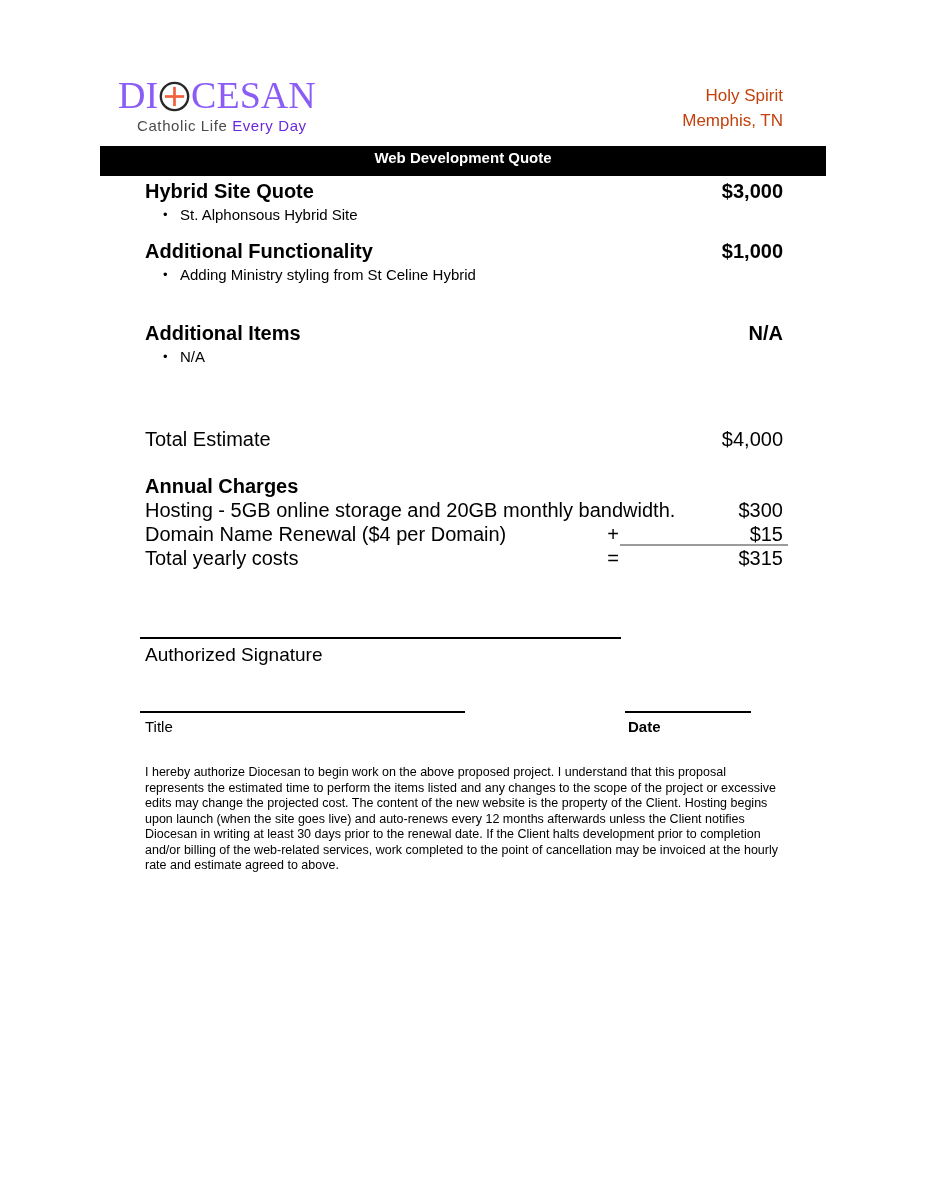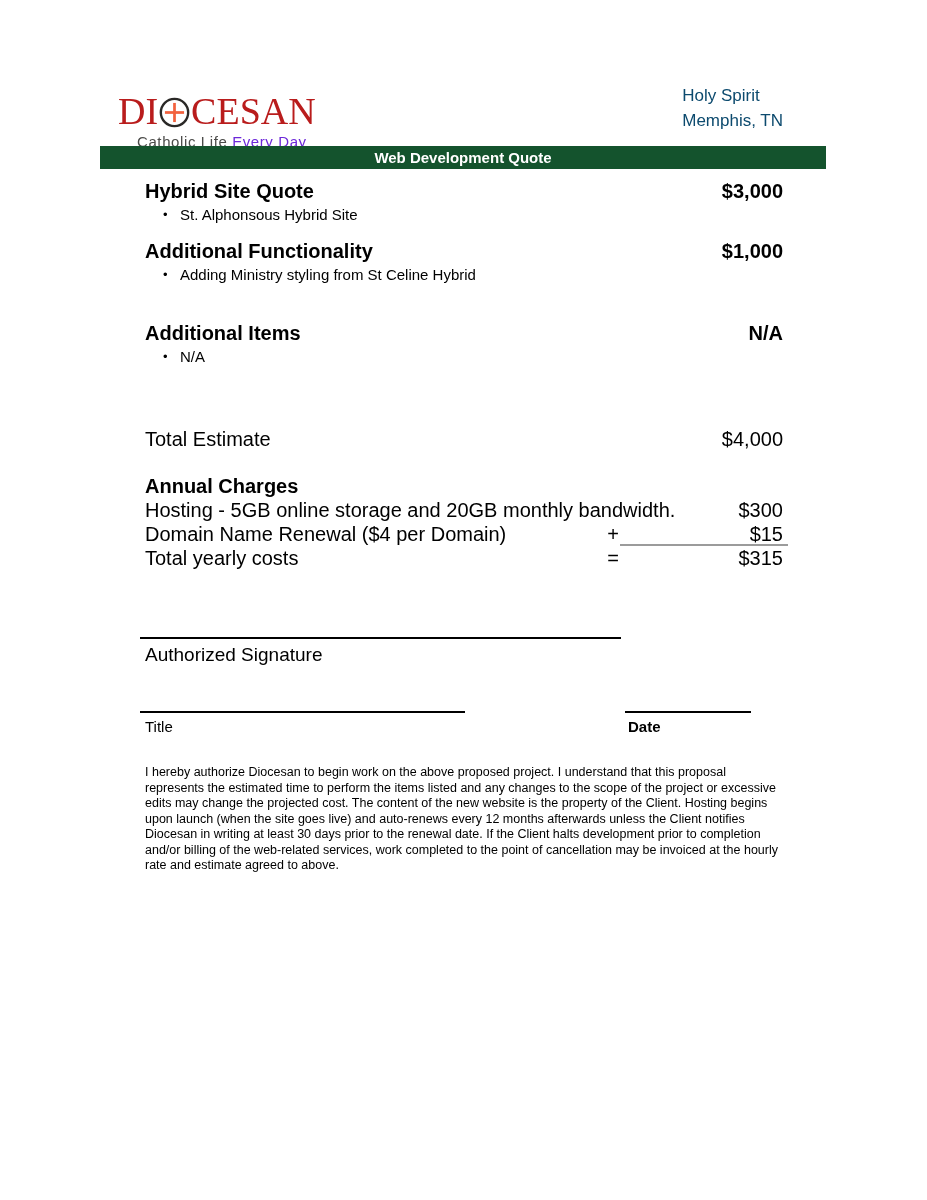--- a/index.html
+++ b/index.html
@@ -15,53 +15,53 @@
   }
 
   
   .logo { position: absolute; left: 118px; top: 76px; }
   .logo-word {
     display: flex;
     align-items: center;
     font-family: "Liberation Serif", serif;
     font-size: 38px;
     letter-spacing: 0px;
-    color: #b91c1c;
+    color: #8b5cf6;
     line-height: 38px;
-    margin-top: 16px;
   }
   .logo-o { width: 31px; height: 31px; margin: 2px 1px 0 1px; }
   .tagline {
     margin-left: 19px;
     margin-top: 3px;
     font-size: 15px;
     letter-spacing: 0.6px;
     font-weight: 500;
     color: #4b4b49;
     white-space: nowrap;
   }
   .tg-orange { color: #6d28d9; }
 
   .client {
     position: absolute;
     top: 83px;
     right: 144px;
+    text-align: right;
     font-size: 17px;
     line-height: 25px;
-    color: #0c4a6e;
+    color: #c2410c;
   }
 
   
   .banner {
     position: absolute;
     left: 100px;
     top: 146px;
     width: 726px;
-    height: 23px;
-    background: #14532d;
+    height: 30px;
+    background: #000000;
     color: #ffffff;
     font-size: 15px;
     font-weight: bold;
     text-align: center;
     line-height: 23px;
   }
 
   
   .row {
     position: absolute;

